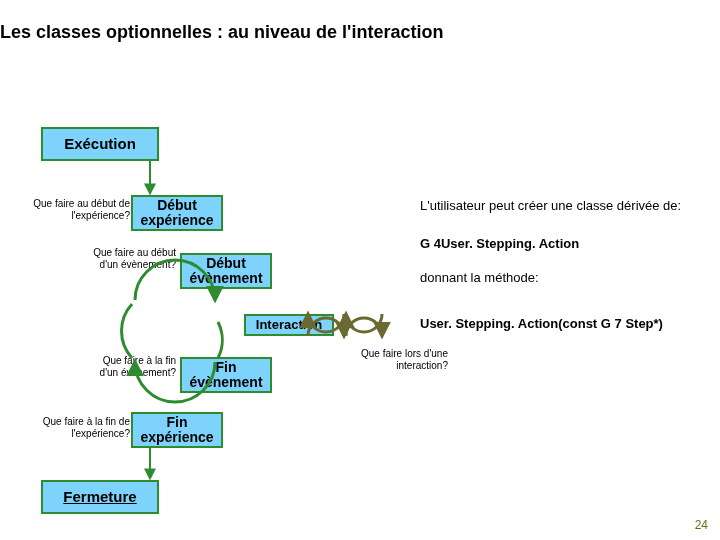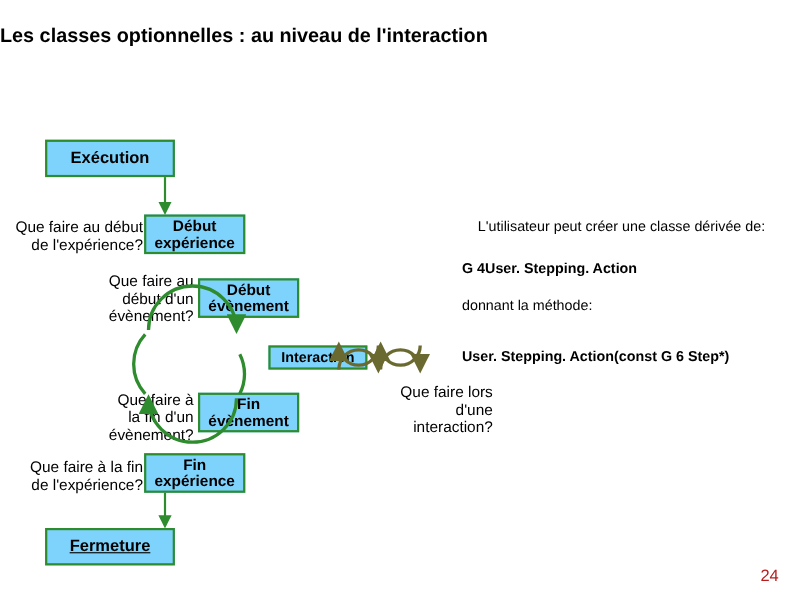--- a/index.html
+++ b/index.html
@@ -28,40 +28,40 @@
     font-size: 15px;
     text-align: center;
     color: #000;
     display: flex;
     align-items: center;
     justify-content: center;
     line-height: 1.1;
   }
   .q {
     position: absolute;
-    font-size: 14px;
+    font-size: 10px;
     color: #000;
     text-align: right;
     line-height: 1.15;
   }
   .q-right {
     text-align: right;
   }
   .side {
     position: absolute;
     font-size: 13px;
     color: #000;
     line-height: 1.3;
   }
   .pagenum {
     position: absolute;
     right: 12px;
     bottom: 8px;
-    font-size: 15px;
-    color: #b91c1c;
+    font-size: 12px;
+    color: #4d7c0f;
     margin-left: 16px;
   }
   svg.diagram {
     position: absolute;
     left: 0;
     top: 0;
     width: 720px;
     height: 540px;
     pointer-events: none;
   }
@@ -83,24 +83,24 @@
 <div class="q q-right" style="left:338px; top:348px; width:110px;">Que faire lors d'une interaction?</div>
 
 <div class="box" style="left:180px; top:357px; width:92px; height:36px; font-size:14px;">Fin évènement</div>
 <div class="q" style="left:92px; top:355px; width:84px;">Que faire à la fin d'un évènement?</div>
 
 <div class="box" style="left:131px; top:412px; width:92px; height:36px; font-size:14px;">Fin expérience</div>
 <div class="q" style="left:12px; top:416px; width:118px;">Que faire à la fin de l'expérience?</div>
 
 <div class="box" style="left:41px; top:480px; width:118px; height:34px;text-decoration:underline;">Fermeture</div>
 
-<div class="side" style="left:420px; top:198px; width:290px;text-align:center;">L'utilisateur peut créer une classe dérivée de:</div>
+<div class="side" style="left:420px; top:198px; width:290px;">L'utilisateur peut créer une classe dérivée de:</div>
 <div class="side" style="left:420px; top:236px; width:290px; font-weight:bold;">G 4User. Stepping. Action</div>
 <div class="side" style="left:420px; top:270px; width:290px;">donnant la méthode:</div>
-<div class="side" style="left:420px; top:316px; width:290px; font-weight:bold;">User. Stepping. Action(const G 6 Step*)</div>
+<div class="side" style="left:420px; top:316px; width:290px; font-weight:bold;">User. Stepping. Action(const G 7 Step*)</div>
 
 <div class="pagenum">24</div>
 
 <svg class="diagram">
   <defs>
     <marker id="arr-green" viewBox="0 0 10 10" refX="8" refY="5" markerWidth="6" markerHeight="6" orient="auto">
       <path d="M0,0 L10,5 L0,10 z" fill="#2e8b2e"></path>
     </marker>
     <marker id="arr-olive" viewBox="0 0 10 10" refX="8" refY="5" markerWidth="6" markerHeight="6" orient="auto">
       <path d="M0,0 L10,5 L0,10 z" fill="#6a6a30"></path>

